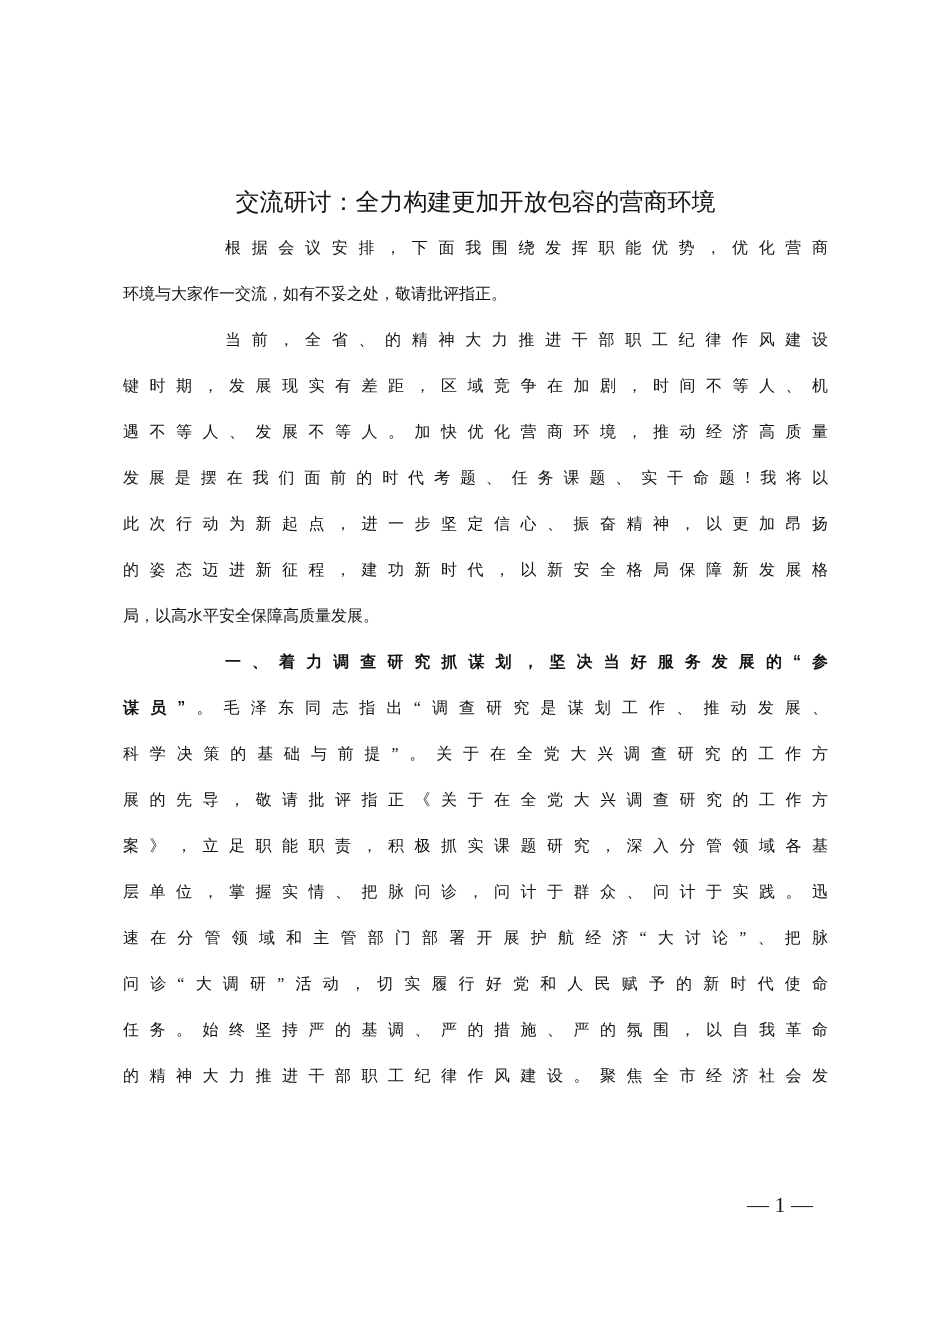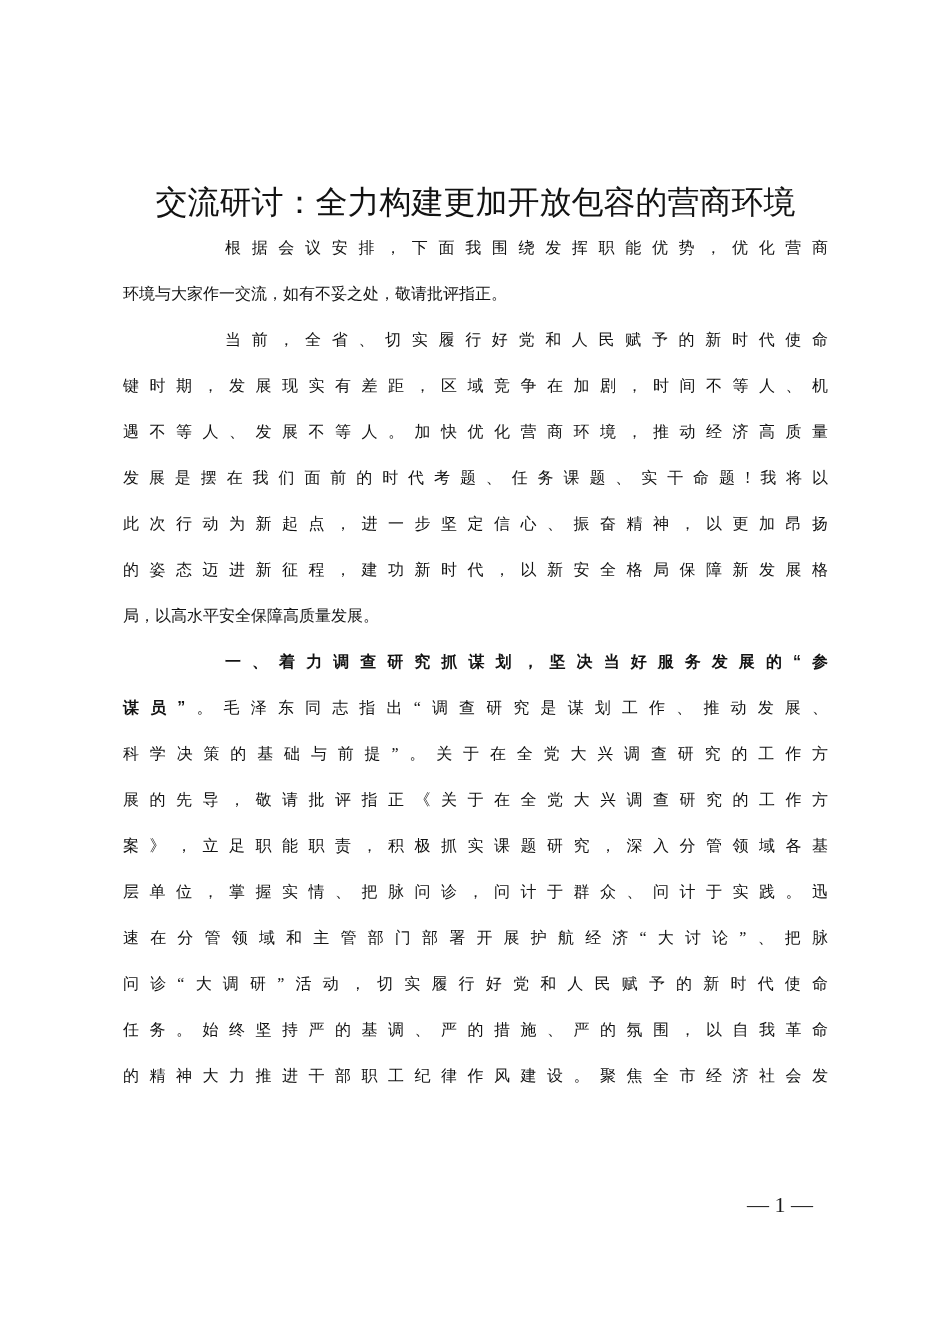--- a/index.html
+++ b/index.html
@@ -17,21 +17,21 @@
   }
   .content {
     position: absolute;
     left: 123px;
     top: 179px;
     width: 705px;
   }
   .title-line {
     height: 46px;
     line-height: 46px;
-    font-size: 32px;
+    font-size: 24px;
     text-align: left;
     text-align-last: center;
     white-space: nowrap;
   }
   .line {
     height: 46px;
     line-height: 46px;
     font-size: 16px;
     white-space: nowrap;
     text-align: justify;
@@ -64,21 +64,21 @@
   }
 </style>
 </head>
 <body>
 
 <div class="content">
   <div class="title-line">交流研讨：全力构建更加开放包容的营商环境</div>
   <div id="body-lines">
       <div class="line indent"><span class="seg">根据会议安排，下面我围绕发挥职能优势，优化营商</span></div>
       <div class="line plain"><span class="seg">环境与大家作一交流，如有不妥之处，敬请批评指正。</span></div>
-      <div class="line indent"><span class="seg">当前，全省、切实履行好党和人民赋予的新时代使命</span></div>
+      <div class="line indent"><span class="seg">当前，全省、的精神大力推进干部职工纪律作风建设</span></div>
       <div class="line"><span class="seg">键时期，发展现实有差距，区域竞争在加剧，时间不等人、机</span></div>
       <div class="line"><span class="seg">遇不等人、发展不等人。加快优化营商环境，推动经济高质量</span></div>
       <div class="line"><span class="seg">发展是摆在我们面前的时代考题、任务课题、实干命题!我将以</span></div>
       <div class="line"><span class="seg">此次行动为新起点，进一步坚定信心、振奋精神，以更加昂扬</span></div>
       <div class="line"><span class="seg">的姿态迈进新征程，建功新时代，以新安全格局保障新发展格</span></div>
       <div class="line plain"><span class="seg">局，以高水平安全保障高质量发展。</span></div>
       <div class="line indent"><span class="seg bold">一、着力调查研究抓谋划，坚决当好服务发展的“参</span></div>
       <div class="line"><span class="seg bold">谋员”</span><span class="seg">。毛泽东同志指出“调查研究是谋划工作、推动发展、</span></div>
       <div class="line"><span class="seg">科学决策的基础与前提”。关于在全党大兴调查研究的工作方</span></div>
       <div class="line"><span class="seg">展的先导，敬请批评指正《关于在全党大兴调查研究的工作方</span></div>

